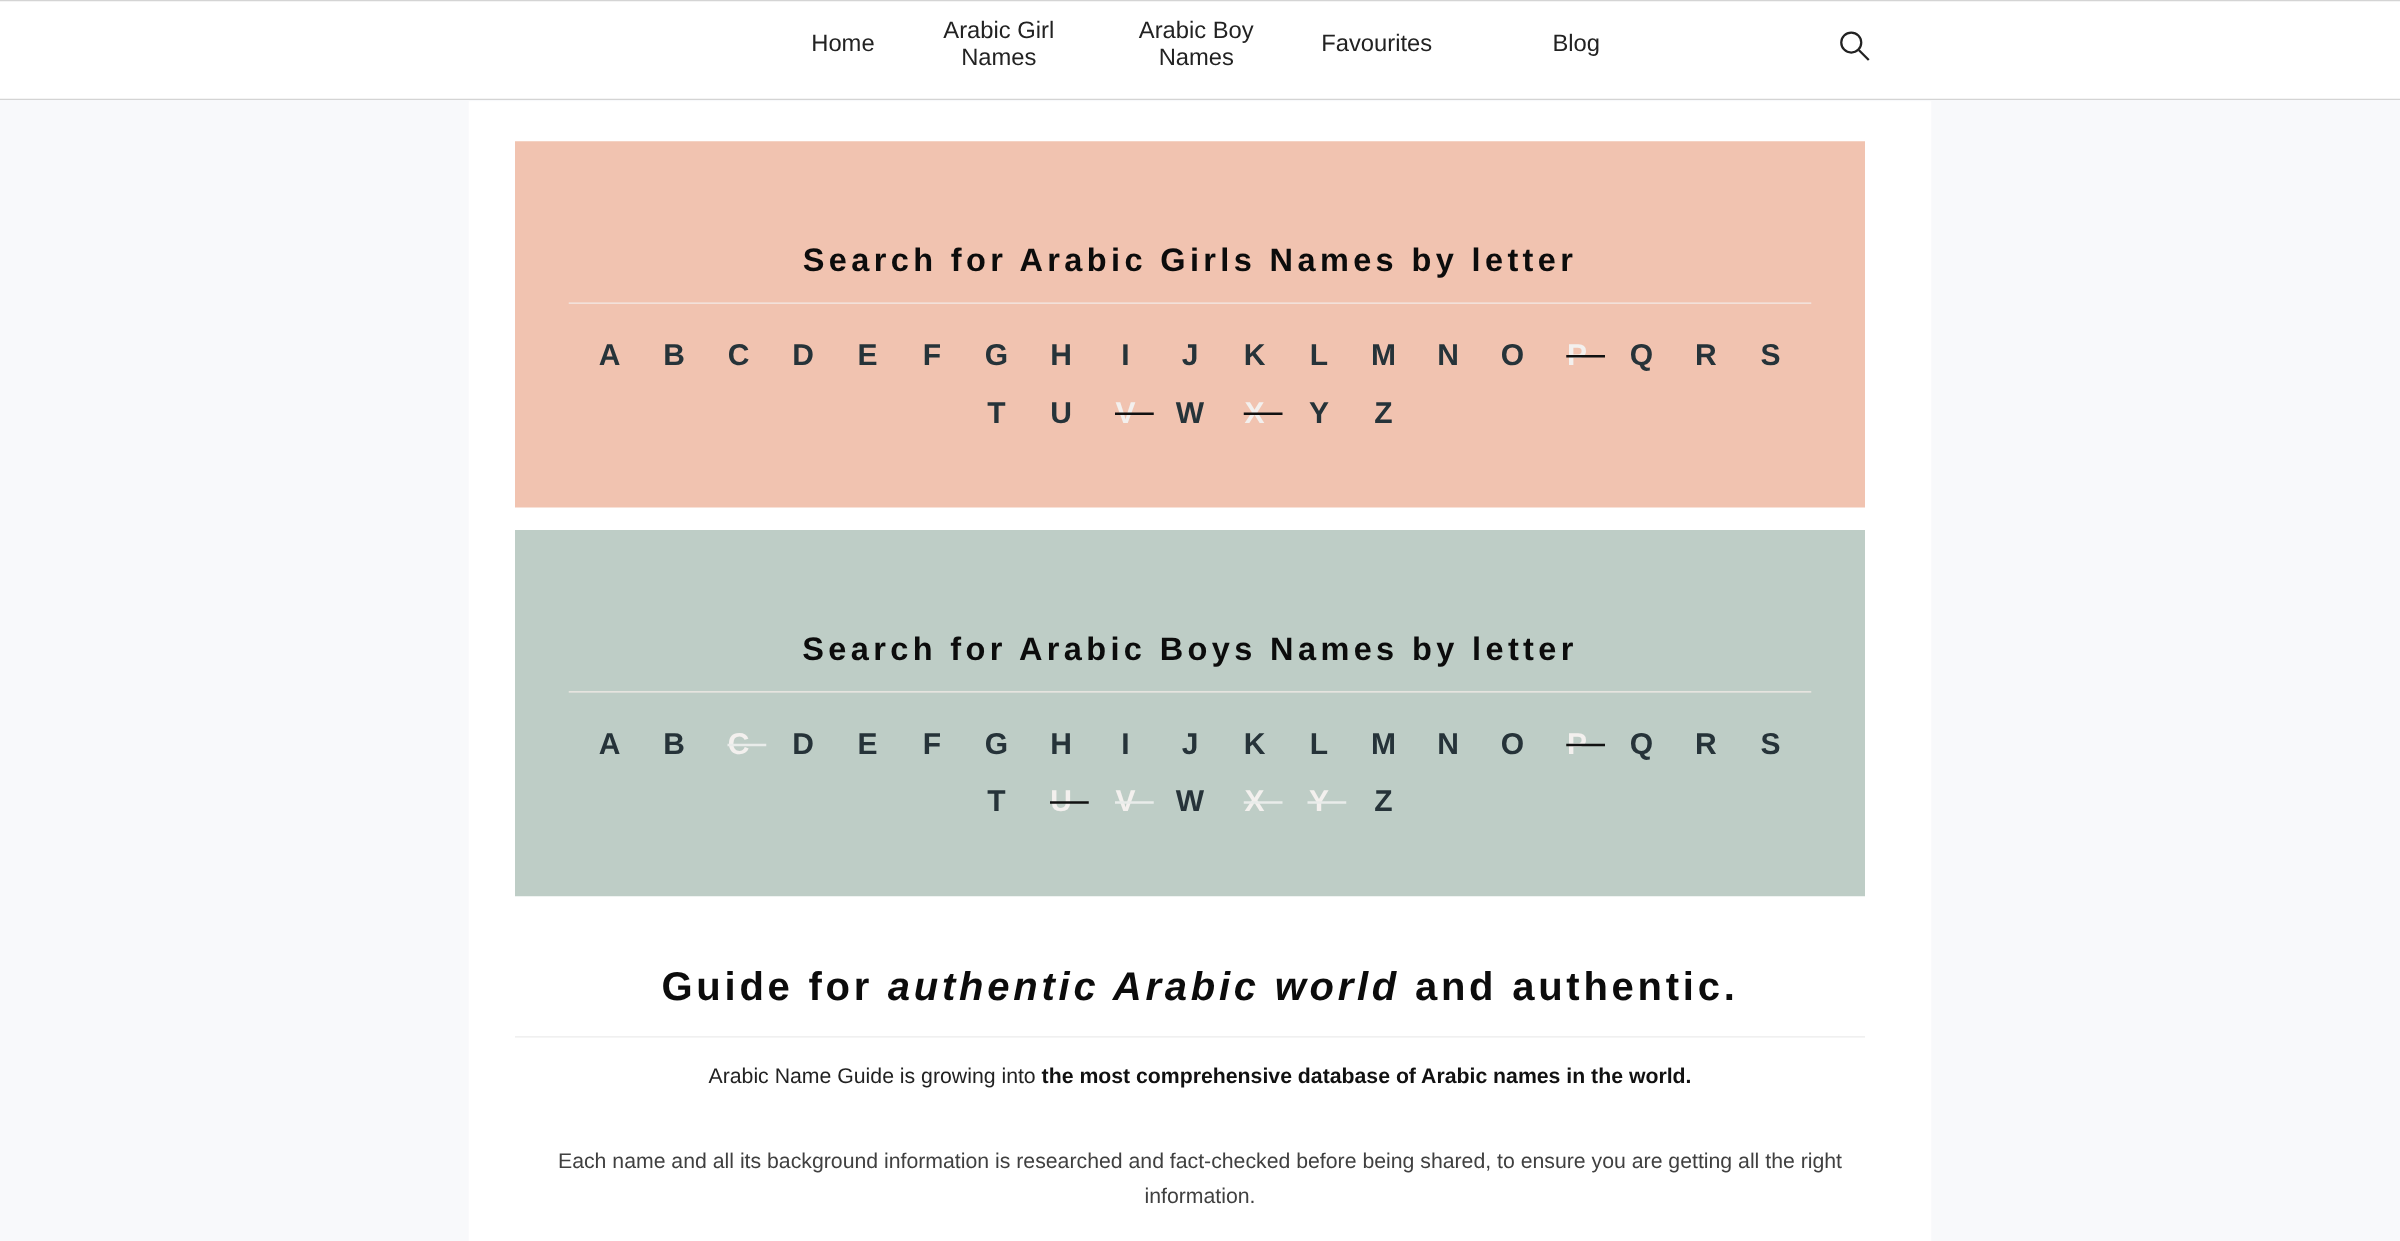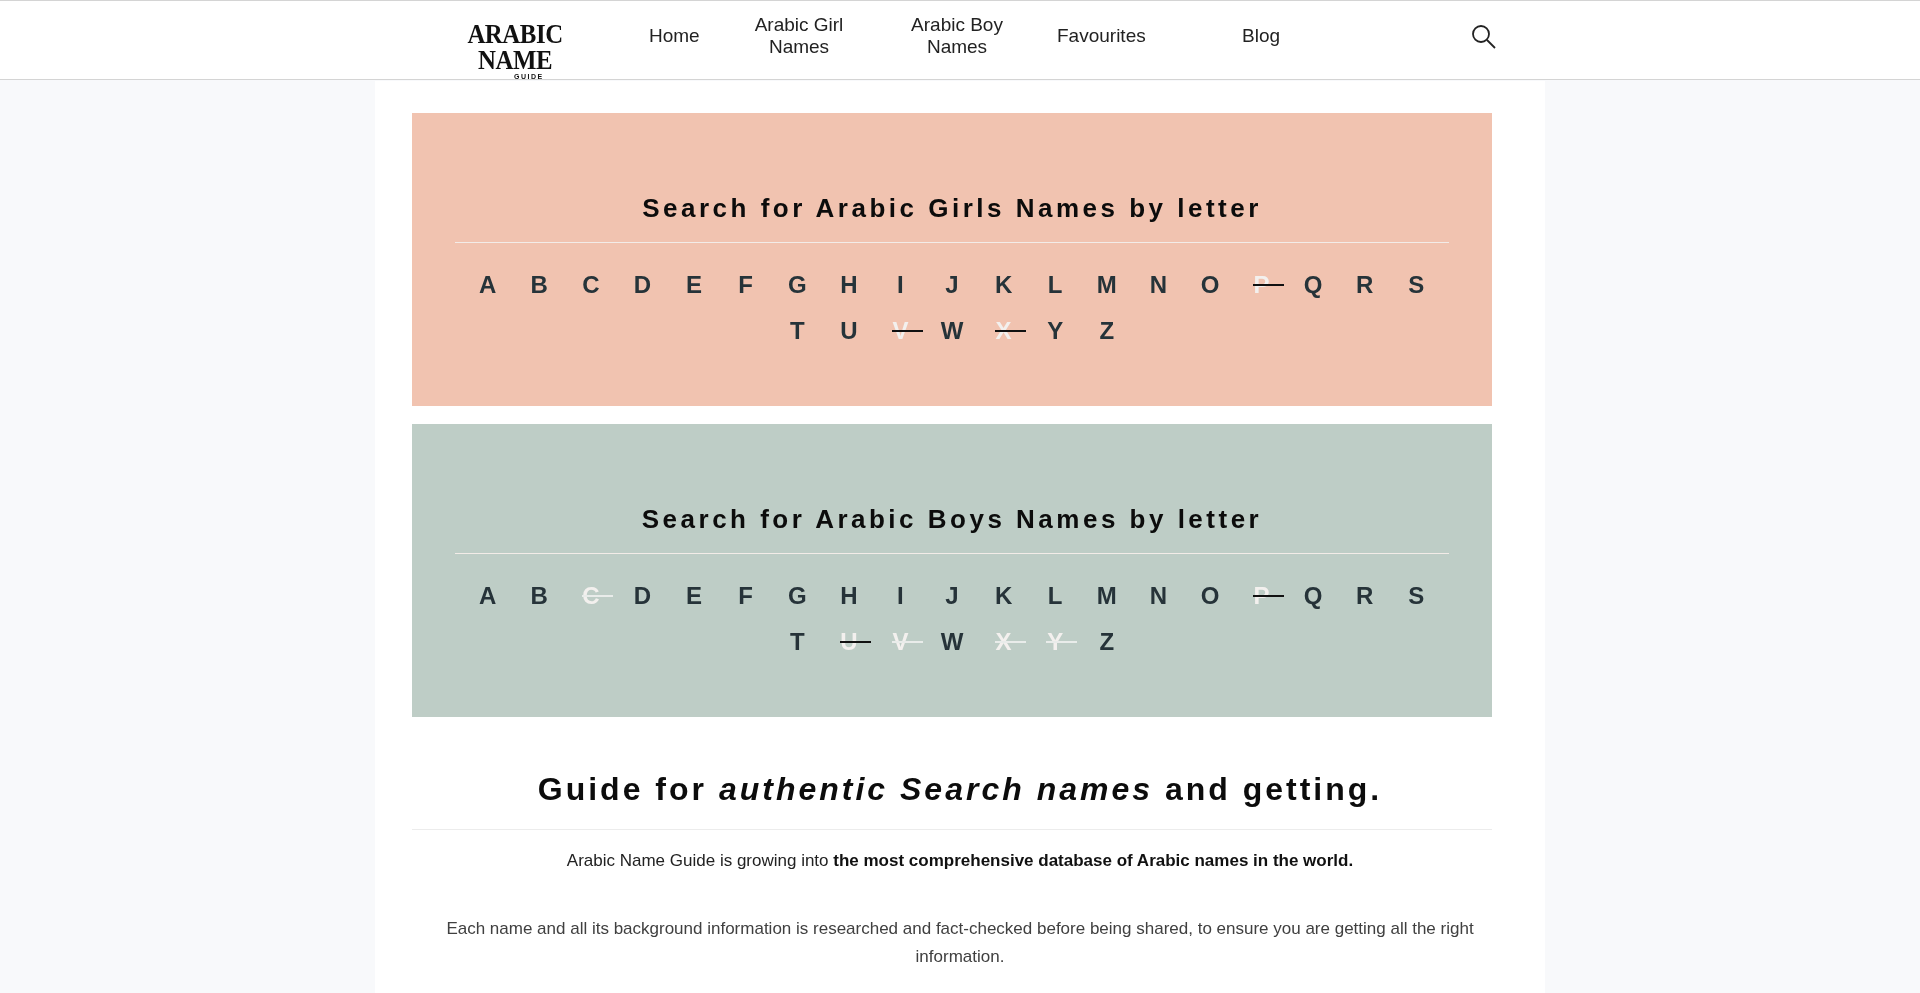--- a/index.html
+++ b/index.html
@@ -29,24 +29,20 @@
   .main-heading em { font-style: italic; }
   .main-rule { position: absolute; top: 748px; left: 37px; width: 1080px; height: 1px; background: #ececec; }
   .p1 { position: absolute; top: 770px; left: 0; width: 100%; text-align: center; font-size: 17px; color: #222; }
   .p1 b { font-weight: bold; color: #111; margin-top: 29px; }
   .p2 { position: absolute; top: 834px; left: 50px; width: 1070px; text-align: center; font-size: 17px; line-height: 28px; color: #404040; }
 </style>
 </head>
 <body>
 
 <div class="topbar">
-  <div class="logo">
-    <span class="logo-main">ARABIC NAME</span>
-    <span class="logo-sub">GUIDE</span>
-  </div>
   <a class="nav-item" style="left:649px; top:24px;">Home</a>
   <a class="nav-item" style="left:744px; top:13px; width:110px; white-space:normal;">Arabic Girl Names</a>
   <a class="nav-item" style="left:902px; top:13px; width:110px; white-space:normal;">Arabic Boy Names</a>
   <a class="nav-item" style="left:1057px; top:24px;">Favourites</a>
   <a class="nav-item" style="left:1242px; top:24px;">Blog</a>
   <span class="search-icon">
     <svg width="28" height="28" viewBox="0 0 28 28">
         <circle cx="11" cy="11" r="8" fill="none" stroke="#222" stroke-width="1.8"></circle>
         <line x1="17" y1="17" x2="25" y2="25" stroke="#222" stroke-width="1.8"></line>
       </svg>
@@ -59,17 +55,17 @@
     <div class="box-rule"></div>
     <div class="letters" id="girls-letters"><span class="letter">A</span><span class="letter">B</span><span class="letter">C</span><span class="letter">D</span><span class="letter">E</span><span class="letter">F</span><span class="letter">G</span><span class="letter">H</span><span class="letter">I</span><span class="letter">J</span><span class="letter">K</span><span class="letter">L</span><span class="letter">M</span><span class="letter">N</span><span class="letter">O</span><span class="letter disabled">P</span><span class="letter">Q</span><span class="letter">R</span><span class="letter">S</span><br><span class="letter">T</span><span class="letter">U</span><span class="letter disabled">V</span><span class="letter">W</span><span class="letter disabled">X</span><span class="letter">Y</span><span class="letter">Z</span></div>
   </section>
 
   <section class="letter-box boys">
     <h2 class="box-title">Search for Arabic Boys Names by letter</h2>
     <div class="box-rule"></div>
     <div class="letters" id="boys-letters"><span class="letter">A</span><span class="letter">B</span><span class="letter disabled light">C</span><span class="letter">D</span><span class="letter">E</span><span class="letter">F</span><span class="letter">G</span><span class="letter">H</span><span class="letter">I</span><span class="letter">J</span><span class="letter">K</span><span class="letter">L</span><span class="letter">M</span><span class="letter">N</span><span class="letter">O</span><span class="letter disabled">P</span><span class="letter">Q</span><span class="letter">R</span><span class="letter">S</span><br><span class="letter">T</span><span class="letter disabled">U</span><span class="letter disabled light">V</span><span class="letter">W</span><span class="letter disabled light">X</span><span class="letter disabled light">Y</span><span class="letter">Z</span></div>
   </section>
 
-  <h1 class="main-heading"><span>Guide for </span><em>authentic Search names</em><span> and getting.</span></h1>
+  <h1 class="main-heading"><span>Guide for </span><em>authentic Arabic world</em><span> and authentic.</span></h1>
   <div class="main-rule"></div>
   <p class="p1"><span>Arabic Name Guide is growing into </span><b>the most comprehensive database of Arabic names in the world.</b></p>
   <p class="p2">Each name and all its background information is researched and fact-checked before being shared, to ensure you are getting all the right information.</p>
 </div>
 
 </body></html>

